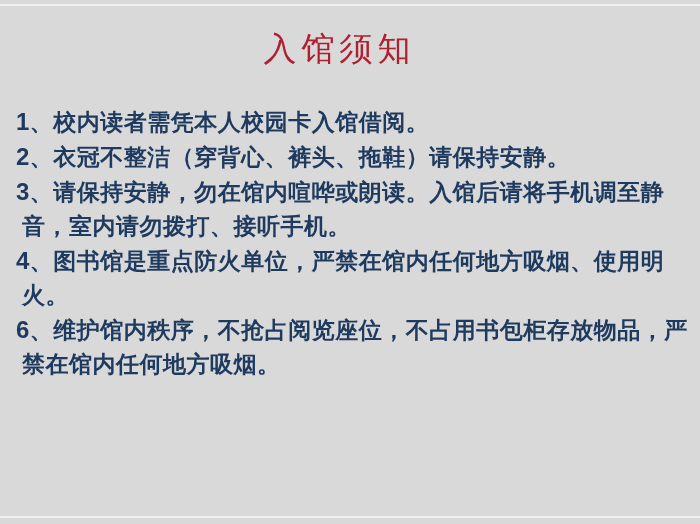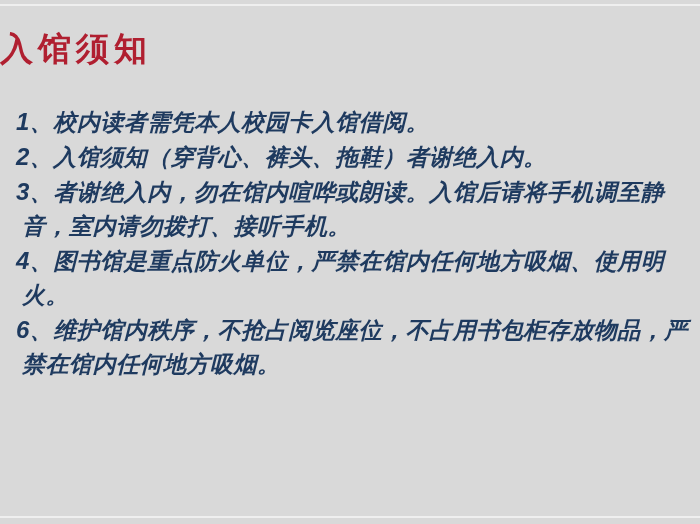--- a/index.html
+++ b/index.html
@@ -24,60 +24,60 @@
     width: 100%;
     height: 2px;
     background: #efefef;
   }
   .edge-line.top { top: 4px; }
   .edge-line.bottom { bottom: 6px; }
   .title {
     margin: 0;
     padding-top: 27px;
     padding-right: 21px;
+    text-align: center;
     font-size: 33px;
-    font-weight: bold;
+    font-weight: normal;
     letter-spacing: 5px;
     color: var(--title-color, #b01f30);
   }
   .rules {
     margin-top: 33px;
     padding-left: 16px;
     padding-right: 8px;
   }
   .rule-item {
     margin: 0;
     padding-left: 6px;
     text-indent: -6px;
     font-size: 23px;
     line-height: 34px;
     font-weight: bold;
     color: var(--body-color, #1e3a5f);
     letter-spacing: 0.5px;
-    font-style: italic;
   }
   .rule-number {
     font-family: "Liberation Sans", "DejaVu Sans", sans-serif;
     font-weight: bold;
     font-size: 24px;
   }
   .rule-separator {
     font-weight: bold;
   }
 </style>
 </head>
 <body>
 
 <div class="slide">
   <div class="edge-line top"></div>
 
   <h1 class="title">入馆须知</h1>
 
   <div class="rules">
       <p class="rule-item"><span class="rule-number">1</span><span class="rule-separator">、</span><span class="rule-text">校内读者需凭本人校园卡入馆借阅。</span></p>
-      <p class="rule-item"><span class="rule-number">2</span><span class="rule-separator">、</span><span class="rule-text">入馆须知（穿背心、裤头、拖鞋）者谢绝入内。</span></p>
-      <p class="rule-item"><span class="rule-number">3</span><span class="rule-separator">、</span><span class="rule-text">者谢绝入内，勿在馆内喧哗或朗读。入馆后请将手机调至静音，室内请勿拨打、接听手机。</span></p>
+      <p class="rule-item"><span class="rule-number">2</span><span class="rule-separator">、</span><span class="rule-text">衣冠不整洁（穿背心、裤头、拖鞋）请保持安静。</span></p>
+      <p class="rule-item"><span class="rule-number">3</span><span class="rule-separator">、</span><span class="rule-text">请保持安静，勿在馆内喧哗或朗读。入馆后请将手机调至静音，室内请勿拨打、接听手机。</span></p>
       <p class="rule-item"><span class="rule-number">4</span><span class="rule-separator">、</span><span class="rule-text">图书馆是重点防火单位，严禁在馆内任何地方吸烟、使用明火。</span></p>
       <p class="rule-item"><span class="rule-number">6</span><span class="rule-separator">、</span><span class="rule-text">维护馆内秩序，不抢占阅览座位，不占用书包柜存放物品，严禁在馆内任何地方吸烟。</span></p>
     </div>
 
   <div class="edge-line bottom"></div>
 </div>
 
 </body></html>

